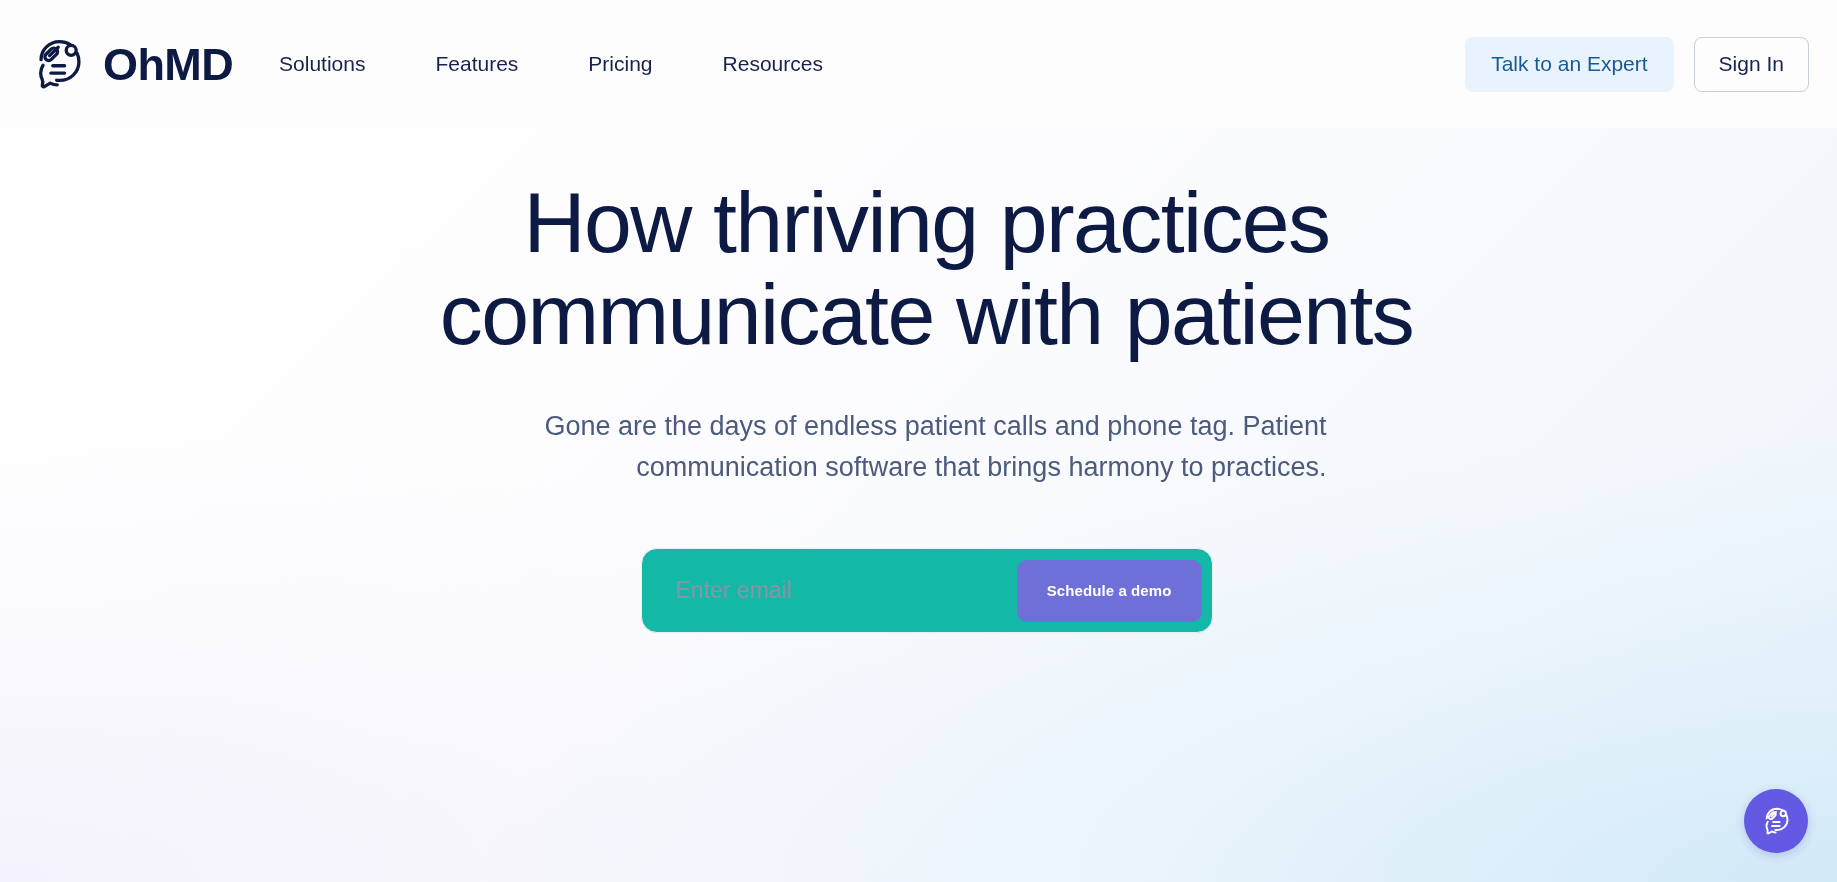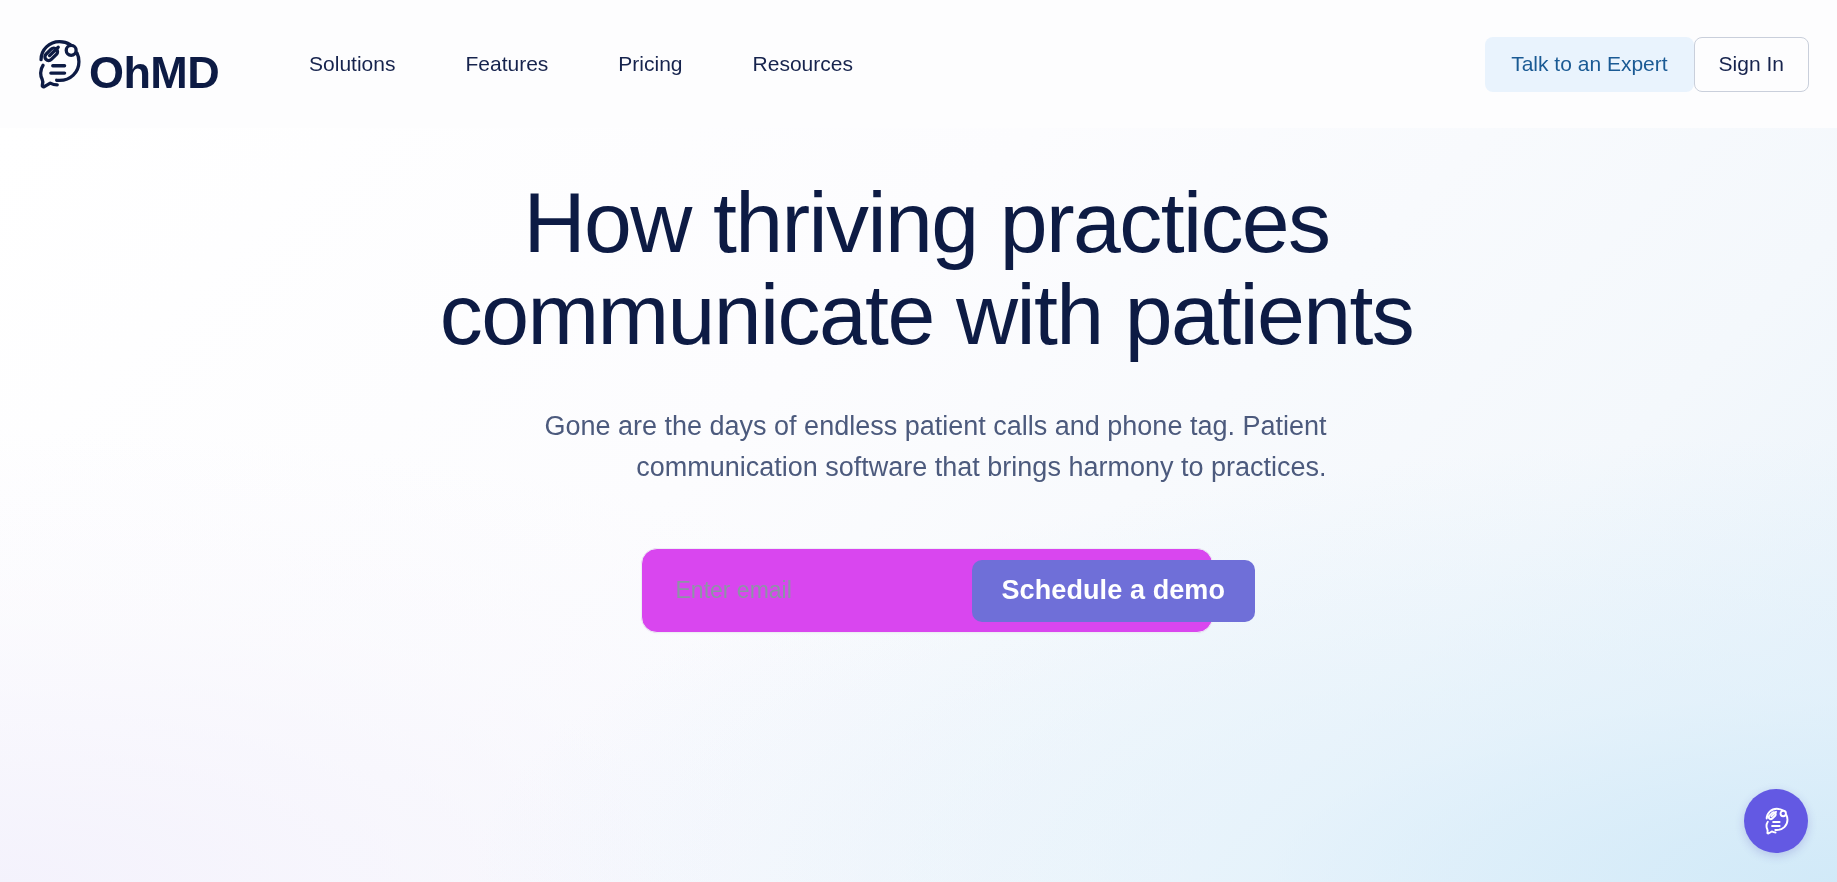--- a/index.html
+++ b/index.html
@@ -47,56 +47,58 @@
     width: 1837px;
     height: 128px;
     background: #fdfdfe;
     display: flex;
     align-items: center;
     z-index: 5;
   }
 
   .brand {
     display: flex;
-    align-items: flex-end;
+    align-items: center;
+    gap: 14px;
     margin-left: 27px;
     text-decoration: none;
     cursor: pointer;
   }
   .brand-mark { width: 62px; height: 62px; display: block; flex: 0 0 auto; }
   .brand-name {
     font-size: 45px;
     font-weight: 700;
     letter-spacing: -0.6px;
     color: #0d1b44;
     line-height: 1;
   }
 
   .nav {
     display: flex;
     align-items: center;
-    margin-left: 90px;
+    margin-left: 46px;
     gap: 0;
   }
   .nav-item {
     font-size: 21px;
     color: #16234d;
     padding: 10px 0;
     margin-right: 70px;
     cursor: pointer;
     white-space: nowrap;
     line-height: 1.2;
   }
   .nav-item:last-child { margin-right: 0; }
 
   .header-actions {
     margin-left: auto;
     margin-right: 28px;
     display: flex;
     align-items: center;
+    gap: 20px;
   }
 
   .btn-expert {
     background: #e9f3fd;
     color: #1a5a94;
     font-size: 21px;
     border: none;
     border-radius: 8px;
     padding: 0 26px;
     height: 55px;
@@ -155,21 +157,21 @@
     line-height: 1.52;
     color: #4c5a7d;
     font-weight: 400;
   }
 
   
   .signup-form {
     margin-top: 60px;
     width: 572px;
     height: 85px;
-    background: #d946ef;
+    background: #14b8a6;
     border: 1px solid #eceef4;
     border-radius: 16px;
     display: flex;
     align-items: center;
     padding: 0 10px 0 0;
     box-shadow: 0 1px 2px rgba(20,30,60,0.02);
   }
 
   .email-input {
     flex: 1 1 auto;
@@ -181,21 +183,21 @@
     font-size: 23px;
     color: #16234d;
     padding-left: 34px;
   }
   .email-input::placeholder { color: #8d93a6; opacity: 1; }
 
   .btn-demo {
     flex: 0 0 auto;
     background: #6f6fd8;
     color: #ffffff;
-    font-size: 27px;
+    font-size: 15px;
     font-weight: 700;
     border: none;
     border-radius: 10px;
     height: 62px;
     padding: 0 30px;
     cursor: pointer;
     font-family: inherit;
     white-space: nowrap;
     letter-spacing: 0.1px;
   }

